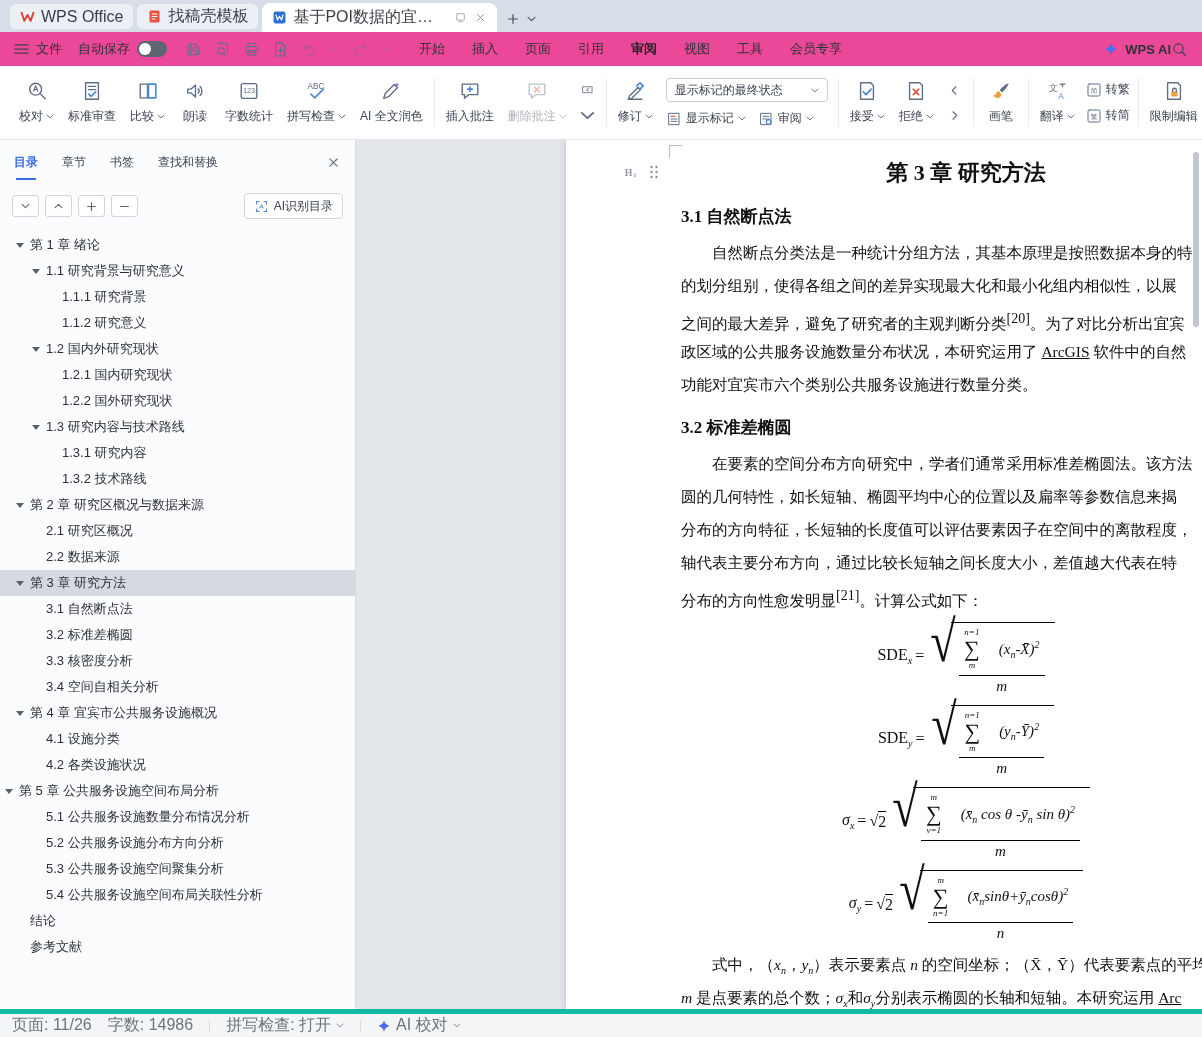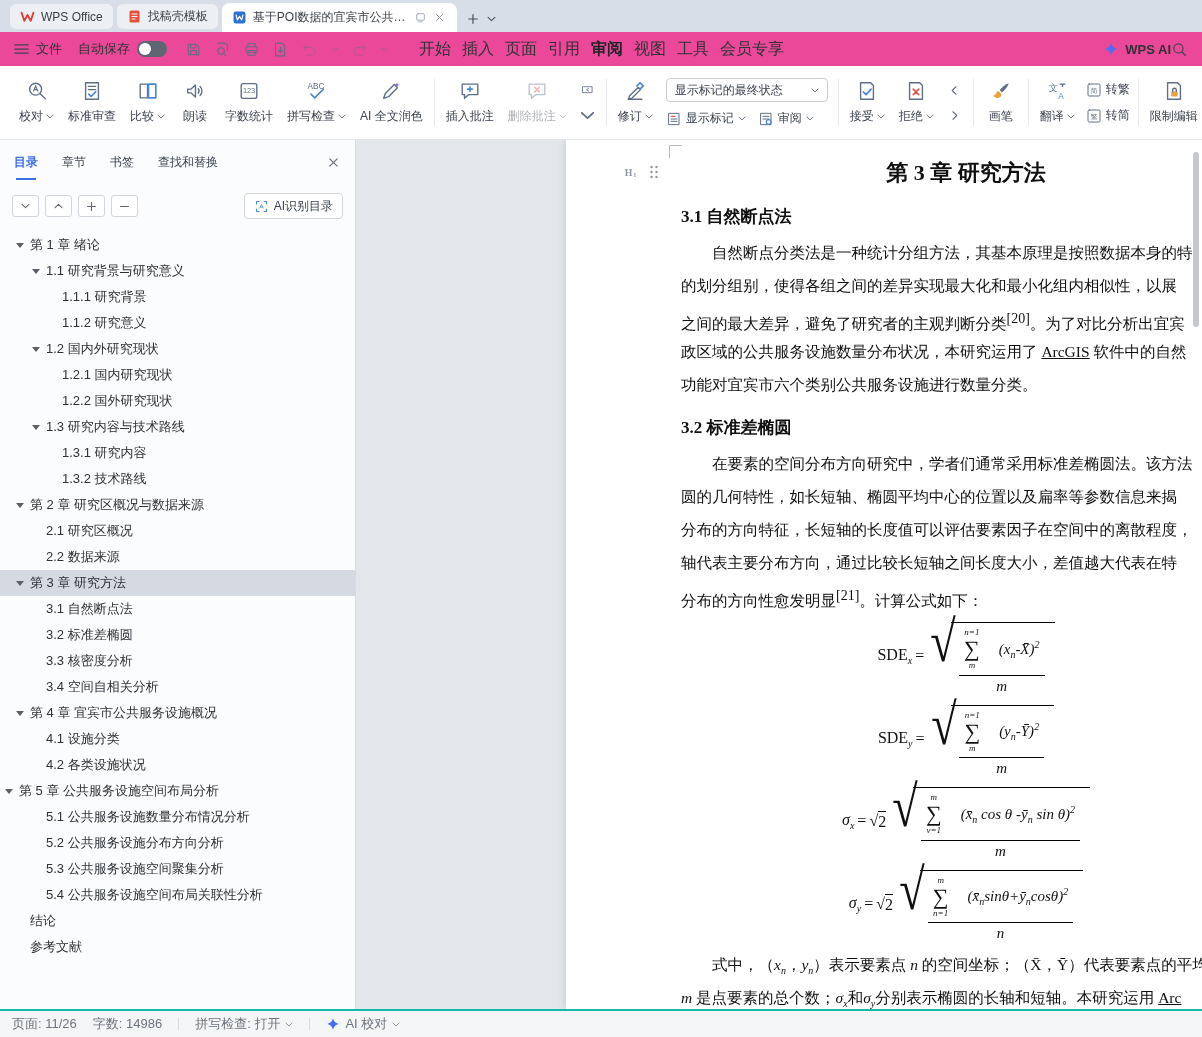--- a/index.html
+++ b/index.html
@@ -7,21 +7,21 @@
   body{font-family:"Liberation Sans","DejaVu Sans",sans-serif;font-size:13px;color:#333}
   .window{width:1202px;height:1037px;display:flex;flex-direction:column;background:#fff}
 
   
   .tabbar{height:32px;background:var(--tabbar-bg,#d8dee8);display:flex;align-items:flex-end;padding-left:8px;flex:none}
   .tabs{display:flex;align-items:flex-end;height:100%}
   .tab{display:flex;align-items:center;gap:6px;padding:0 10px;height:25px;margin:0 2px 3px;border-radius:6px;background:rgba(255,255,255,.5);max-width:235px}
   .tab.active{background:#fff;height:29px;margin-bottom:0;border-radius:8px 8px 0 0}
   .tab-ico{width:15px;height:15px;flex:none;display:inline-flex}
   .tab-ico svg{width:100%;height:100%}
-  .tab-label{white-space:nowrap;overflow:hidden;text-overflow:ellipsis;font-size:12px;color:#3a3f46}
+  .tab-label{white-space:nowrap;overflow:hidden;text-overflow:ellipsis;font-size:16px;color:#3a3f46}
   .tab-state{width:13px;height:13px;flex:none;opacity:.7}
   .tab-state svg{width:100%;height:100%}
   .tab-close{color:#8a9099;font-size:10px;width:14px;height:14px;display:inline-flex;align-items:center;justify-content:center;flex:none}
   .tab-close svg{width:9px;height:9px}
   .tab-new{display:flex;align-items:center;gap:8px;margin:0 8px 7px;color:#4a5058}
   .tab-new .ni{width:12px;height:12px;display:inline-flex}
   .tab-new svg{width:100%;height:100%}
   .tl-caret{width:9px;height:6px;display:inline-flex;color:#4a5058}
 
   
@@ -29,21 +29,21 @@
   .mb-file{display:flex;align-items:center;gap:7px;color:#2f3338}
   .mb-file .hi{width:15px;height:12px;display:inline-flex}
   .toggle{width:30px;height:16px;border-radius:8px;background:#5e6673;position:relative;flex:none}
   .toggle::after{content:"";position:absolute;left:2px;top:2px;width:12px;height:12px;border-radius:50%;background:#fff}
   .mb-auto{display:flex;align-items:center;gap:7px;margin-left:16px;color:#2f3338}
   .mb-icons{display:flex;align-items:center;gap:12px;margin-left:18px}
   .mb-ico{width:17px;height:17px;display:inline-flex;color:#5f6e85}
   .mb-ico svg{width:100%;height:100%}
   .mb-ico.dis{opacity:.38}
   .mb-ico.sc{width:9px;height:6px}
-  .mb-menus{display:flex;align-items:center;gap:11px;margin-left:30px;font-size:16px;color:#2f3338}
+  .mb-menus{display:flex;align-items:center;gap:27px;margin-left:30px;font-size:13px;color:#2f3338}
   .mb-menu{white-space:nowrap}
   .mb-menu.active{font-weight:bold;color:#1f2328}
   .mb-right{margin-left:auto;display:flex;align-items:center;}
   .wpsai{display:flex;align-items:center;gap:6px;font-weight:bold;color:#2f3338}
   .wpsai .ai-ico{width:16px;height:16px;display:inline-flex}
   .mb-search{width:17px;height:17px;display:inline-flex}
   .mb-search svg{width:100%;height:100%}
 
   
   .ribbon{height:74px;background:#fff;border-bottom:1px solid #e2e5e9;display:flex;align-items:stretch;padding:5px 8px;flex:none;overflow:hidden}
@@ -119,21 +119,21 @@
   .frac{display:inline-flex;flex-direction:column;align-items:center}
   .fnum{display:inline-flex;align-items:center;padding:0 5px 3px;border-bottom:1.4px solid #000;font-style:italic;font-size:15px}
   .fnum sup,.fnum sub{font-size:10px}
   .fden{padding-top:2px;font-style:italic;font-size:15px}
   .bigop{display:inline-flex;flex-direction:column;align-items:center;margin-right:19px;font-style:normal}
   .bigop .lim{font-size:9px;line-height:1.25;font-style:italic}
   .bigop .sym{font-size:22px;line-height:1}
   .vthumb{position:absolute;right:3px;top:12px;width:6px;height:175px;border-radius:3px;background:#c3c7ce}
 
   
-  .statusbar{height:28px;background:#f4f5f7;border-top:2px solid #14b8a6;display:flex;align-items:center;gap:16px;padding:0 12px;color:#6e747d;font-size:13px;flex:none}
+  .statusbar{height:28px;background:#f4f5f7;border-top:5px solid #14b8a6;display:flex;align-items:center;gap:16px;padding:0 12px;color:#6e747d;font-size:16px;flex:none}
   .sb-item{display:flex;align-items:center;gap:5px;white-space:nowrap}
   .sb-div{width:1px;height:12px;background:#d8dade}
   .sb-caret{width:8px;height:5px;display:inline-flex;color:#8a9099}
   .sb-caret svg{width:100%;height:100%}
   .ico14{width:14px;height:14px;display:inline-flex}
   .ico14 svg{width:100%;height:100%}
 </style>
 </head>
 <body>
 

